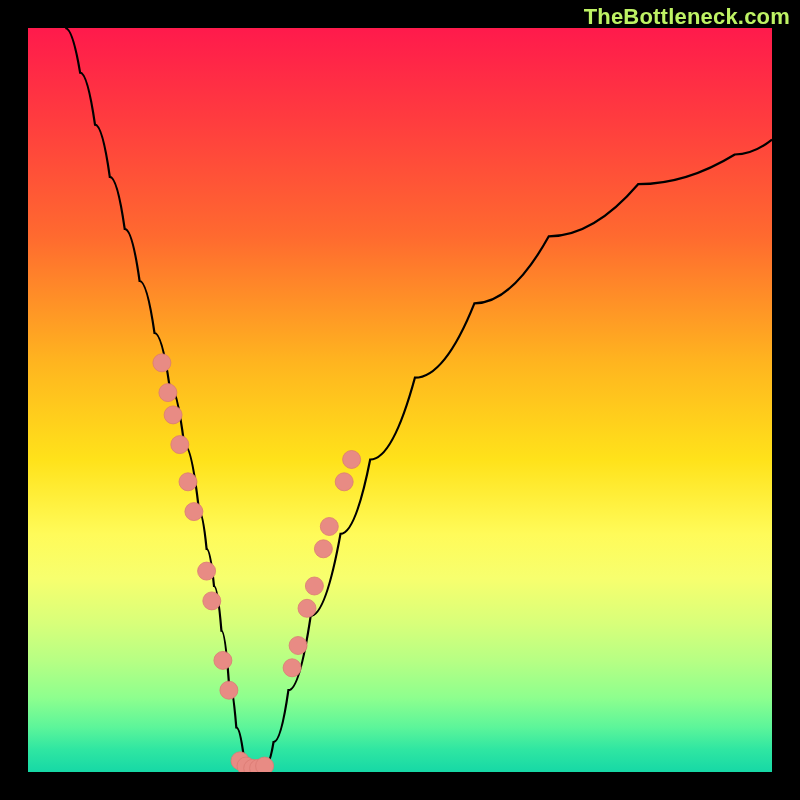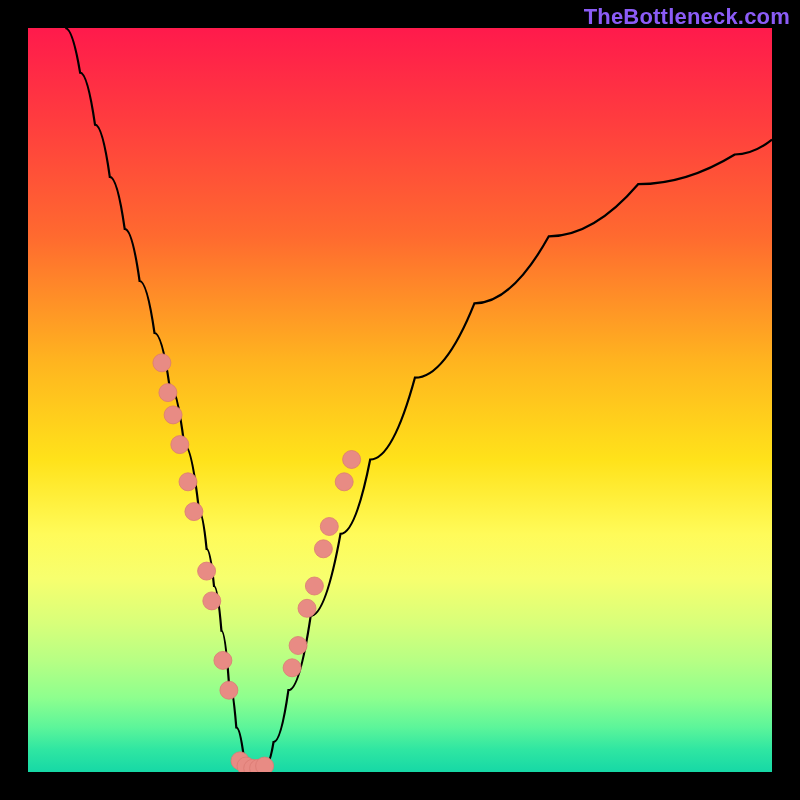--- a/index.html
+++ b/index.html
@@ -31,21 +31,21 @@
       #2fe6a2 97%,
       #16d8a6 100%);
   }
   .watermark {
     position: absolute;
     top: 4px;
     right: 10px;
     font-family: Arial, Helvetica, sans-serif;
     font-size: 22px;
     font-weight: 600;
-    color: #8b5cf6;
+    color: #bef264;
     letter-spacing: 0.2px;
   }
   svg.curve {
     position: absolute;
     left: 0;
     top: 0;
     width: 744px;
     height: 744px;
   }
   .curve path {

